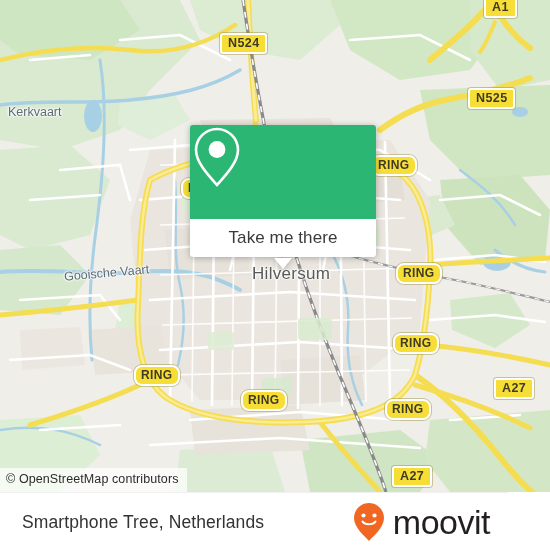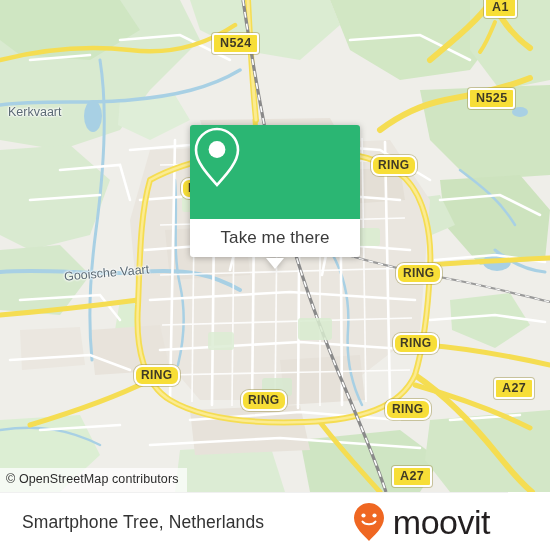--- a/index.html
+++ b/index.html
@@ -43,21 +43,21 @@
     position:absolute;right:18px;top:50%;transform:translateY(-50%);
     display:flex;align-items:center;gap:8px;
   }
   .brand-name{
     font-size:34px;color:#231f20;letter-spacing:-0.5px;
     line-height:1;font-weight:400;
   }
 
   
   .callout{
-    position:absolute;left:190px;top:125px;width:170px;
+    position:absolute;left:190px;top:125px;width:186px;
     z-index:30;
     filter:drop-shadow(0 1px 3px rgba(0,0,0,0.28));
   }
   .callout-head{
     height:94px;background:#2bb673;
     border-radius:3px 3px 0 0;
     display:flex;align-items:center;justify-content:center;
   }
   .callout-body{
     height:38px;background:#ffffff;
@@ -256,25 +256,26 @@
         <g opacity="0.85">
           <rect x="298" y="318" width="34" height="22" rx="3" fill="#d9ecd0"></rect>
           <rect x="208" y="332" width="26" height="18" rx="3" fill="#dcecd4"></rect>
           <rect x="352" y="228" width="28" height="18" rx="3" fill="#d9ecd0"></rect>
           <rect x="182" y="196" width="22" height="16" rx="3" fill="#dceed3"></rect>
           <rect x="262" y="378" width="30" height="18" rx="3" fill="#d7ead0"></rect>
         </g>
       </g>
     </svg>
 
+    <div class="maplabel city" style="left:252px;top:264px;">Hilversum</div>
 
     <div class="maplabel water" style="left:8px;top:105px;">Kerkvaart</div>
     <div class="maplabel water" style="left:64px;top:266px;transform:rotate(-5deg);">Gooische Vaart</div>
 
-    <div class="shield" style="left:212px;top:33px;">N524</div>
+    <div class="shield" style="left:220px;top:33px;">N524</div>
     <div class="shield" style="left:484px;top:-3px;">A1</div>
     <div class="shield" style="left:436px;top:88px;margin-left:32px;">N525</div>
     <div class="shield small" style="left:371px;top:155px;">RING</div>
     <div class="shield small" style="left:181px;top:178px;">RING</div>
     <div class="shield small" style="left:396px;top:263px;">RING</div>
     <div class="shield small" style="left:393px;top:333px;">RING</div>
     <div class="shield small" style="left:134px;top:365px;">RING</div>
     <div class="shield small" style="left:241px;top:390px;">RING</div>
     <div class="shield small" style="left:385px;top:399px;">RING</div>
     <div class="shield" style="left:494px;top:378px;">A27</div>

